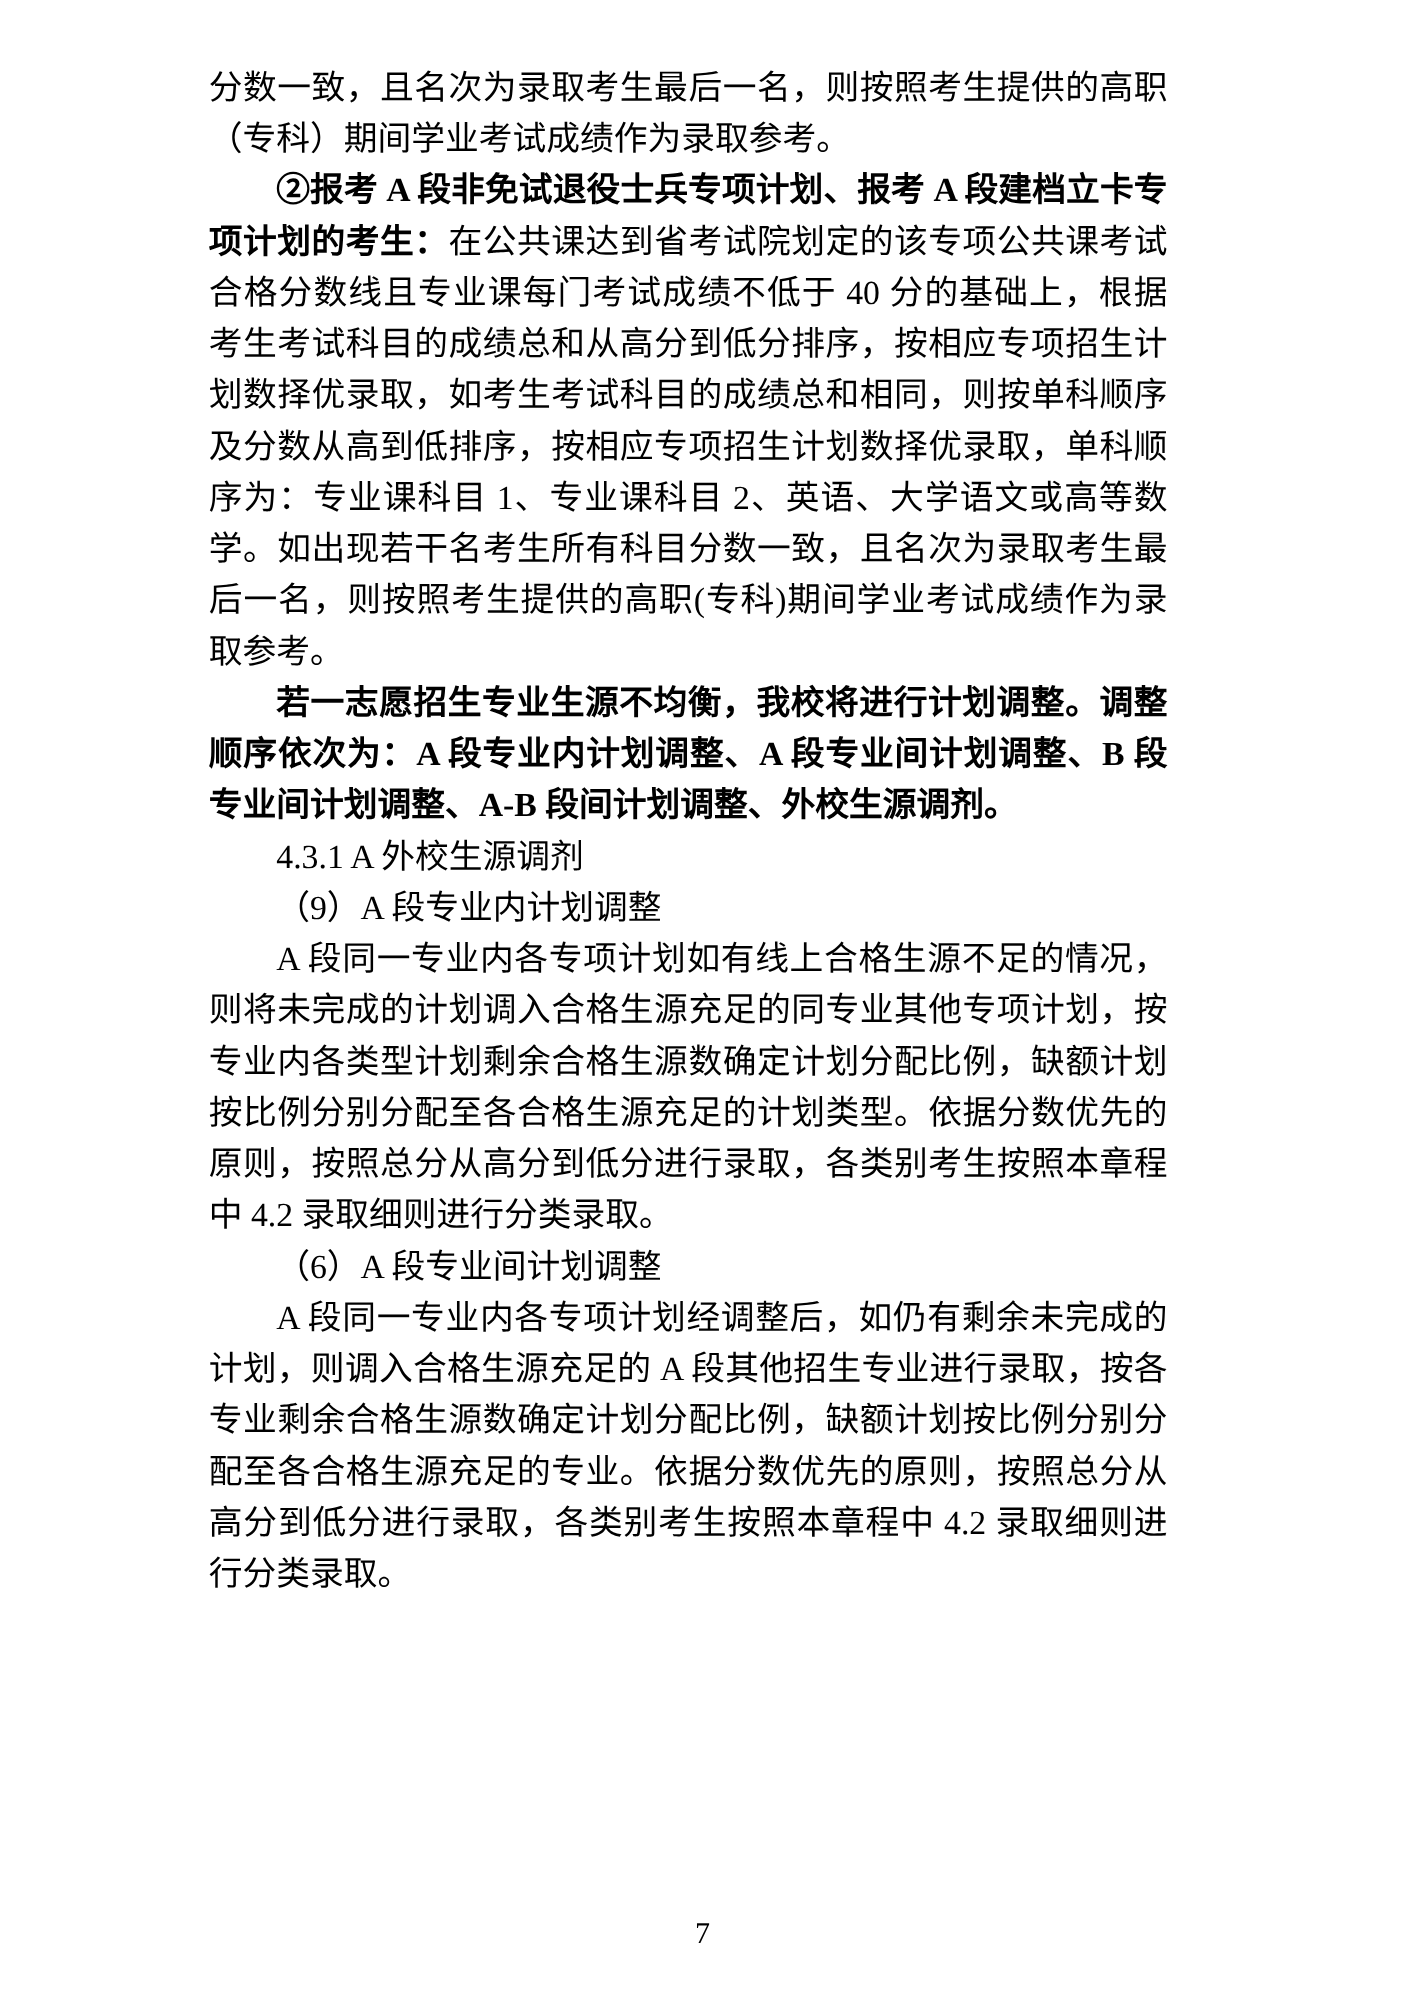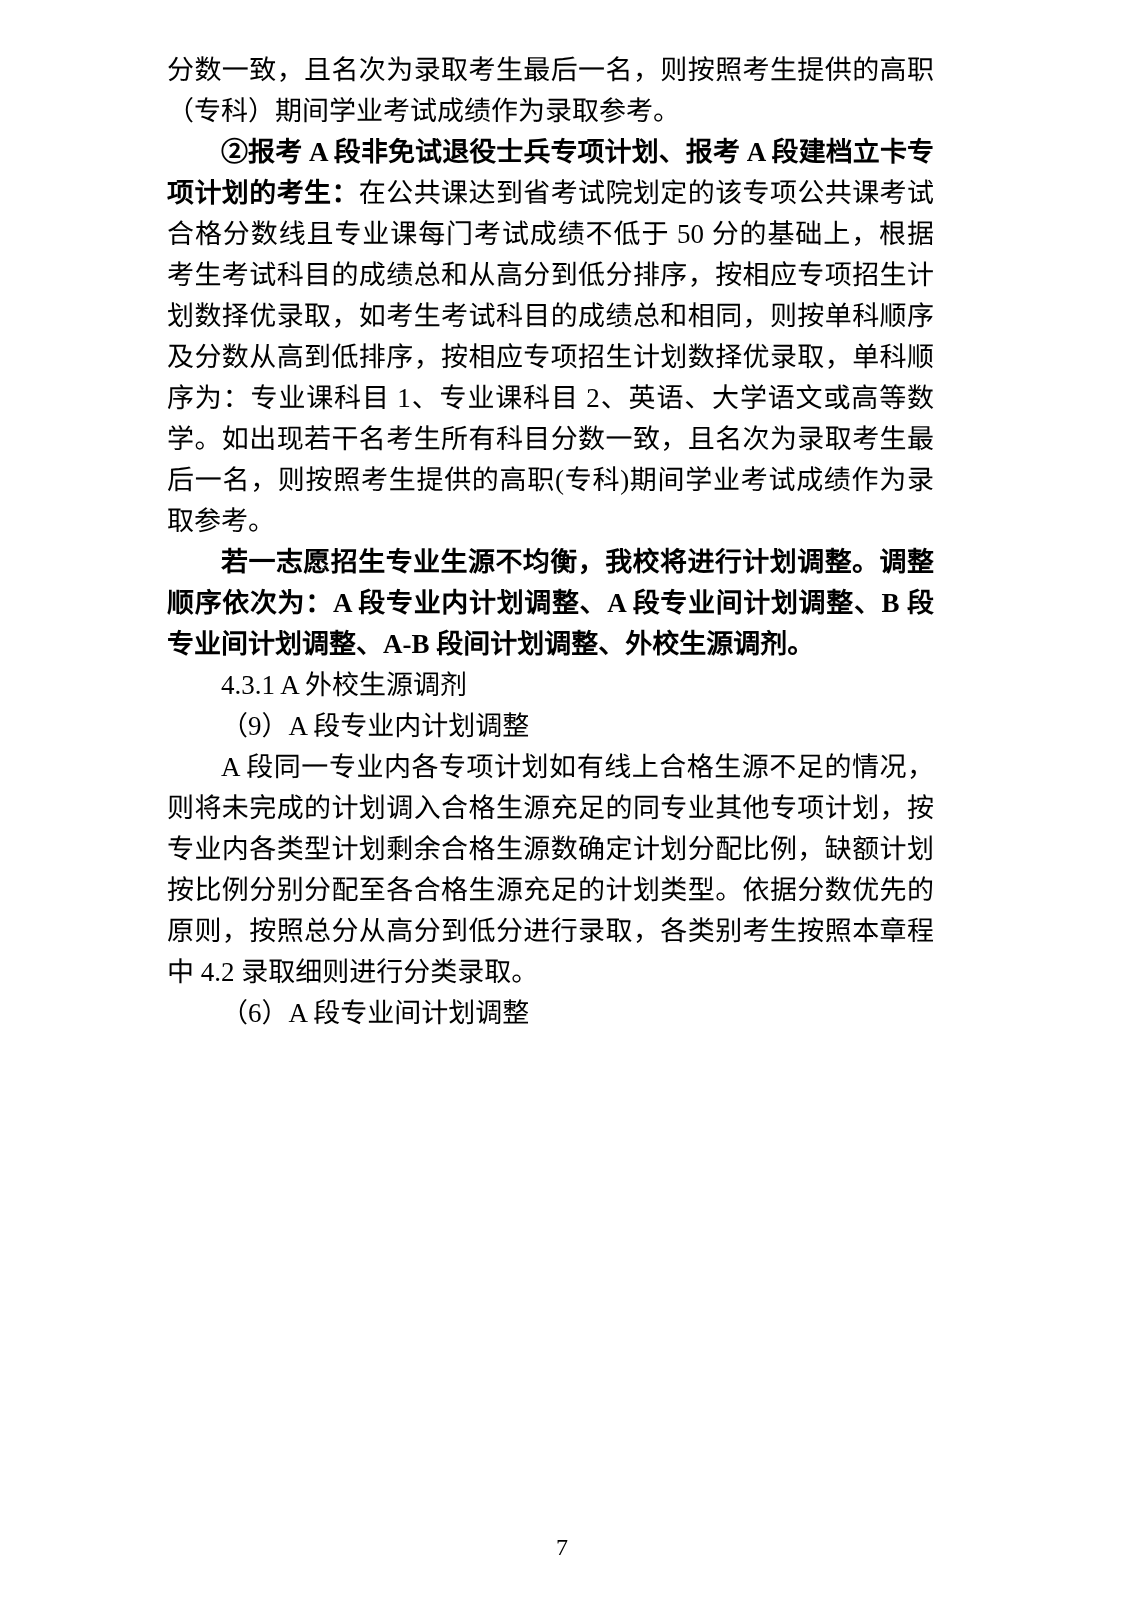--- a/index.html
+++ b/index.html
@@ -43,31 +43,32 @@
     color: #000000;
   }
 </style>
 </head>
 <body>
 
 <div class="page">
 
   <p>分数一致，且名次为录取考生最后一名，则按照考生提供的高职（专科）期间学业考试成绩作为录取参考。</p>
 
-  <p class="indent"><span class="bold">②报考 A 段非免试退役士兵专项计划、报考 A 段建档立卡专项计划的考生：</span><span>在公共课达到省考试院划定的该专项公共课考试合格分数线且专业课每门考试成绩不低于 50 分的基础上，根据考生考试科目的成绩总和从高分到低分排序，按相应专项招生计划数择优录取，如考生考试科目的成绩总和相同，则按单科顺序及分数从高到低排序，按相应专项招生计划数择优录取，单科顺序为：专业课科目 1、专业课科目 2、英语、大学语文或高等数学。如出现若干名考生所有科目分数一致，且名次为录取考生最后一名，则按照考生提供的高职(专科)期间学业考试成绩作为录取参考。</span></p>
+  <p class="indent"><span class="bold">②报考 A 段非免试退役士兵专项计划、报考 A 段建档立卡专项计划的考生：</span><span>在公共课达到省考试院划定的该专项公共课考试合格分数线且专业课每门考试成绩不低于 40 分的基础上，根据考生考试科目的成绩总和从高分到低分排序，按相应专项招生计划数择优录取，如考生考试科目的成绩总和相同，则按单科顺序及分数从高到低排序，按相应专项招生计划数择优录取，单科顺序为：专业课科目 1、专业课科目 2、英语、大学语文或高等数学。如出现若干名考生所有科目分数一致，且名次为录取考生最后一名，则按照考生提供的高职(专科)期间学业考试成绩作为录取参考。</span></p>
 
 
 
 
   <p class="indent bold">若一志愿招生专业生源不均衡，我校将进行计划调整。调整顺序依次为：A 段专业内计划调整、A 段专业间计划调整、B 段专业间计划调整、A-B 段间计划调整、外校生源调剂。</p>
 
   <p class="indent">4.3.1 A 外校生源调剂</p>
 
   <p class="indent">（9）A 段专业内计划调整</p>
 
   <p class="indent">A 段同一专业内各专项计划如有线上合格生源不足的情况，则将未完成的计划调入合格生源充足的同专业其他专项计划，按专业内各类型计划剩余合格生源数确定计划分配比例，缺额计划按比例分别分配至各合格生源充足的计划类型。依据分数优先的原则，按照总分从高分到低分进行录取，各类别考生按照本章程中 4.2 录取细则进行分类录取。</p>
 
   <p class="indent">（6）A 段专业间计划调整</p>
 
+  <p class="indent">A 段同一专业内各专项计划经调整后，如仍有剩余未完成的计划，则调入合格生源充足的 A 段其他招生专业进行录取，按各专业剩余合格生源数确定计划分配比例，缺额计划按比例分别分配至各合格生源充足的专业。依据分数优先的原则，按照总分从高分到低分进行录取，各类别考生按照本章程中 4.2 录取细则进行分类录取。</p>
 
   <div class="page-number">7</div>
 
 </div>
 
 </body></html>

